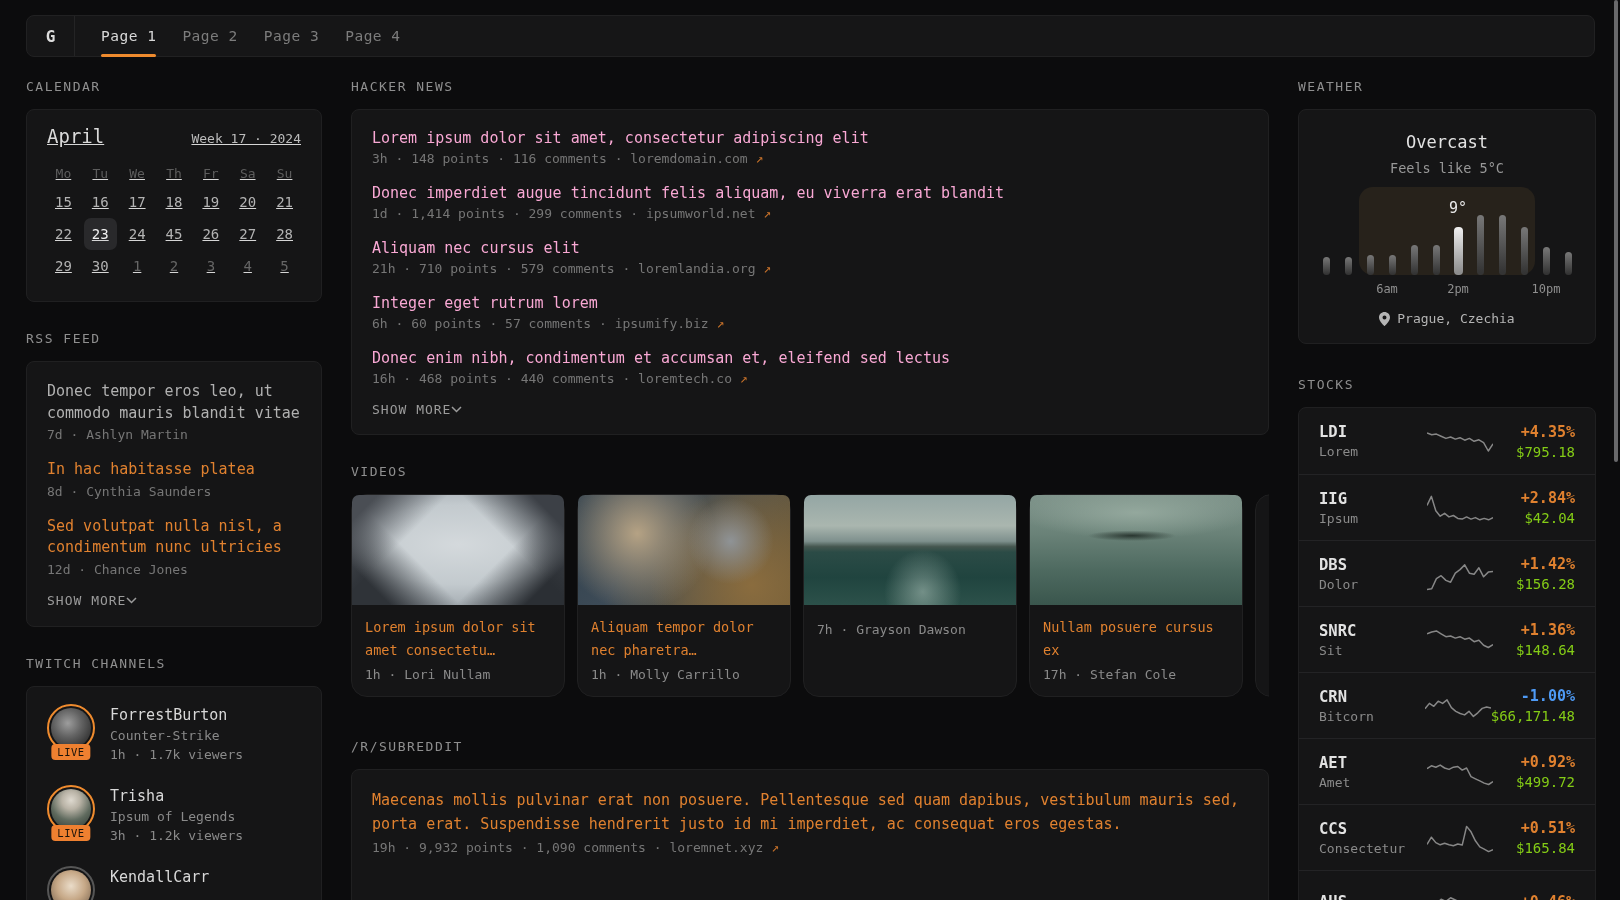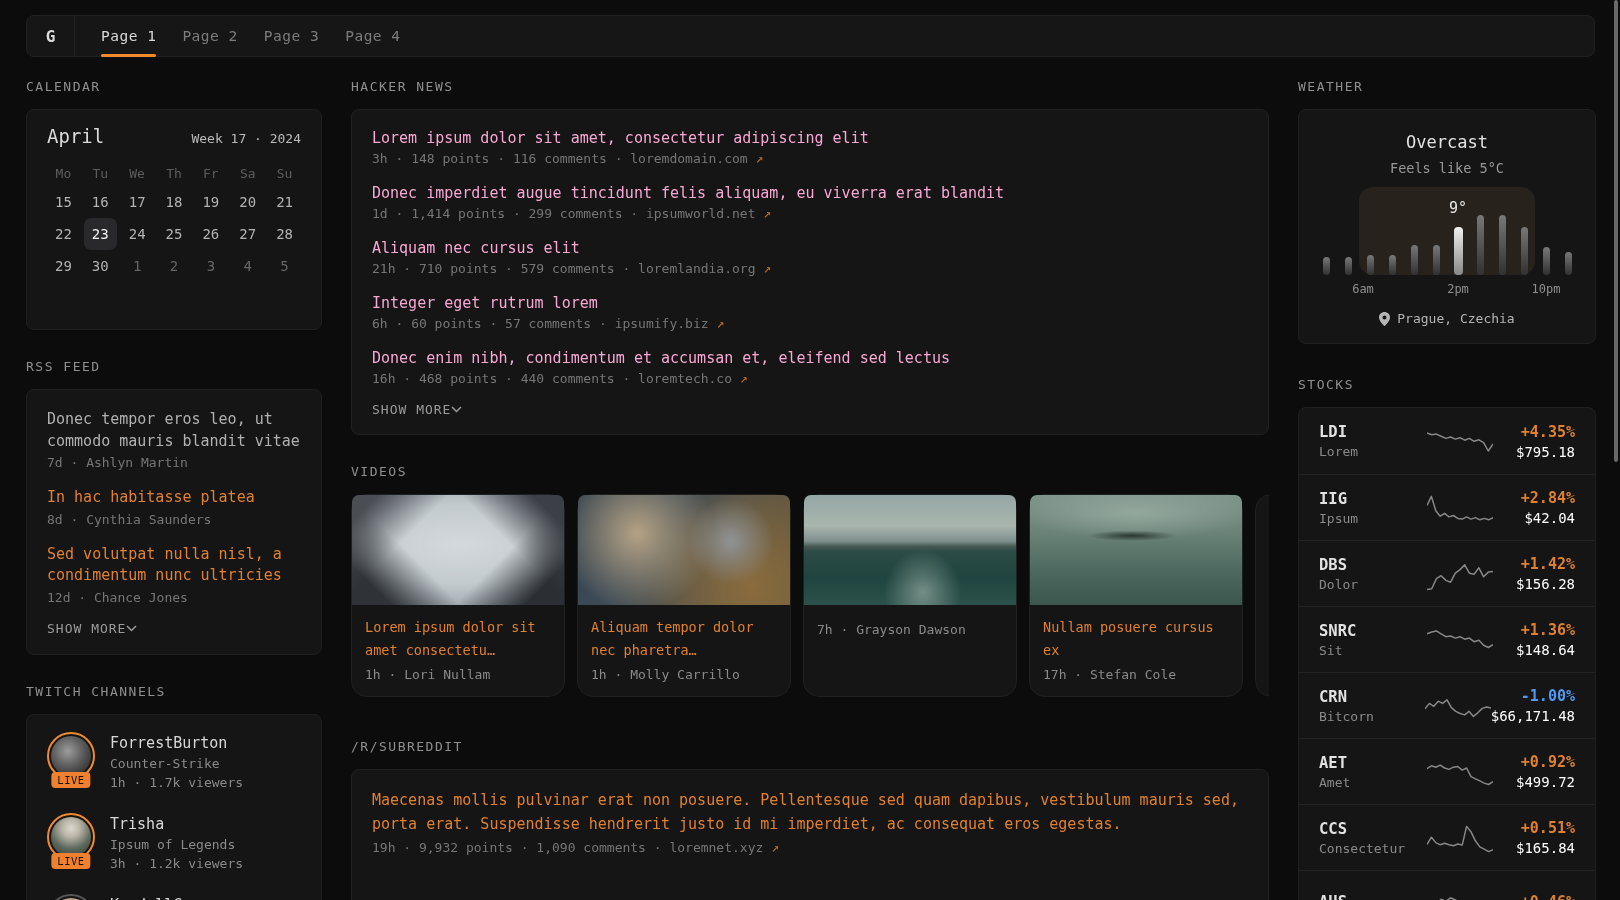--- a/index.html
+++ b/index.html
@@ -26,21 +26,21 @@
   .cols { position:absolute; left:26px; top:79px; display:flex; gap:29px; }
   .col-left  { width:296px; }
   .col-mid   { width:918px; }
   .col-right { width:298px; }
 
   .widget-label { font-size:13px; letter-spacing:1.5px; color:#8f8f8f;
     height:16px; margin-bottom:14px; }
   .card { background:#151516; border:1px solid #202021; border-radius:8px; }
 
   
-  .cal-card { height:221px; padding:15px 18px 0; }
+  .cal-card { height:193px; padding:15px 18px 0;text-decoration:underline; }
   .cal-head { display:flex; justify-content:space-between; align-items:baseline; padding:0 2px; }
   .cal-month { font-size:19px; color:#dadada; }
   .cal-week { font-size:13px; color:#bcbcbc; }
   .cal-grid { margin-top:13px; display:grid; grid-template-columns:repeat(7,1fr); }
   .cal-hcell { height:26px; display:flex; align-items:center; justify-content:center;
     font-size:13px; color:#5d5d5d; }
   .cal-cell { position:relative; height:32px; display:flex; align-items:center;
     justify-content:center; font-size:14px; color:#b3b3b3; }
   .cal-cell.dim { color:#666666; }
   .cal-cell.current { color:#f0f0f0; }
@@ -143,21 +143,21 @@
   .stocks-card { overflow:hidden; height:560px; }
   .stock-row { display:flex; align-items:center; height:66px; padding:0 20px; cursor:pointer; }
   .stock-row + .stock-row { border-top:1px solid #232325; }
   .s-left { width:108px; }
   .s-tick { font-size:15.5px; font-weight:bold; color:#e2e2e2; }
   .s-name { margin-top:3px; font-size:13px; color:#8a8a8a; }
   .s-spark { width:66px; height:46px; flex:none; }
   .s-right { flex:1; text-align:right; }
   .s-chg { font-size:15px; font-weight:bold; color:#e0812f; }
   .s-chg.neg { color:#4e9af5; }
-  .s-price { margin-top:3px; font-size:14px; color:#ffffff; }
+  .s-price { margin-top:3px; font-size:14px; color:#84cc16; }
 
   
   .page-scroll { position:absolute; right:2px; top:0; width:4px; height:462px;
     background:#69696b; border-radius:2px; }
 </style>
 </head>
 <body>
 
 <div class="nav">
   <div class="logo">G</div>
@@ -220,21 +220,21 @@
             <div class="cal-cell">
               <span>22</span>
             </div>
             <div class="cal-cell current">
               <span>23</span>
             </div>
             <div class="cal-cell">
               <span>24</span>
             </div>
             <div class="cal-cell">
-              <span>25</span>
+              <span>45</span>
             </div>
             <div class="cal-cell">
               <span>26</span>
             </div>
             <div class="cal-cell">
               <span>27</span>
             </div>
             <div class="cal-cell">
               <span>28</span>
             </div>
@@ -434,21 +434,21 @@
             <div class="w-bar" style="left: 133.5px; height: 30px;"></div>
             <div class="w-bar cur" style="left: 154.5px; height: 48px;"></div>
             <div class="w-bar" style="left: 177.5px; height: 60px;"></div>
             <div class="w-bar" style="left: 199.5px; height: 60px;"></div>
             <div class="w-bar" style="left: 221.5px; height: 48px;"></div>
             <div class="w-bar" style="left: 243.5px; height: 28px;"></div>
             <div class="w-bar" style="left: 265.5px; height: 23px;"></div>
             <div class="w-temp" style="left: 159px; bottom: 58px;">9°</div>
           </div>
         <div class="w-hours" id="w-hours">
-            <span class="w-hour" style="left: 64px;">6am</span>
+            <span class="w-hour" style="left: 88px;">6am</span>
             <span class="w-hour" style="left: 159px;">2pm</span>
             <span class="w-hour" style="left: 247px;">10pm</span>
           </div>
         <div class="w-loc">
           <svg width="11" height="14" viewBox="0 0 11 14">
               <path d="M5.5 0C2.5 0 0 2.4 0 5.4 0 9.4 5.5 14 5.5 14S11 9.4 11 5.4C11 2.4 8.5 0 5.5 0zm0 7.4a2 2 0 1 1 0-4 2 2 0 0 1 0 4z" fill="#b5b5b5"></path>
             </svg>
           <span>Prague, Czechia</span>
         </div>
       </div>

